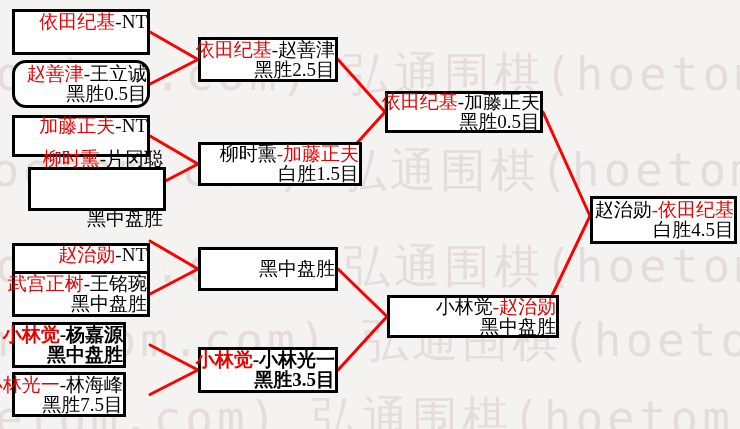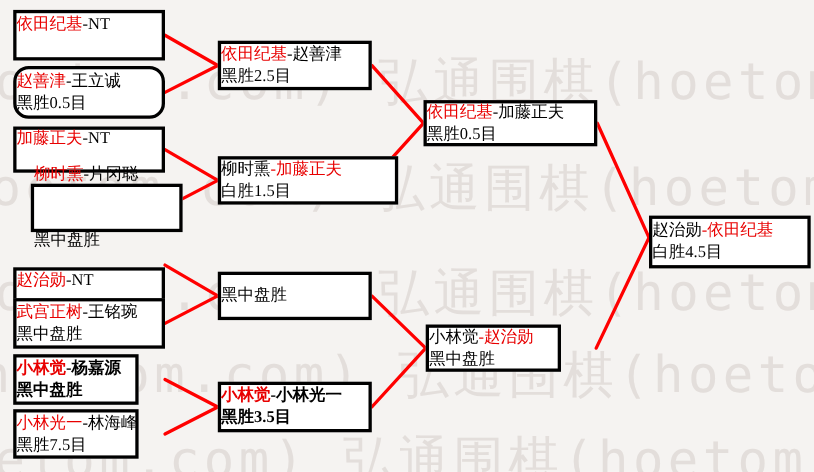--- a/index.html
+++ b/index.html
@@ -14,22 +14,22 @@
     font-size:46px;letter-spacing:4px;
     color:var(--wm,#e3dedb);
     user-select:none;
   }
   #links{position:absolute;left:0;top:0;width:740px;height:429px;}
   #links line{stroke:var(--connector,#ff0000);stroke-width:3;stroke-linecap:round;}
   .box{
     position:absolute;box-sizing:border-box;
     background:var(--box-bg,#ffffff);
     border:3px solid var(--border,#000000);
-    display:flex;flex-direction:column;align-items:flex-start;justify-content:center;
-    font-size:15px;line-height:20px;color:var(--text,#000000);
+    display:flex;flex-direction:column;align-items:flex-end;justify-content:center;
+    font-size:19px;line-height:20px;color:var(--text,#000000);
     text-align:center;
   }
   .line1{white-space:nowrap;}
   .line2{min-height:20px;white-space:nowrap;}
   .win{color:var(--winner,#e80000);}
 </style>
 </head>
 <body>
 
 <div id="stage">
@@ -101,21 +101,21 @@
         <div class="line2">黑中盘胜</div>
       </div>
       <div class="box" style="left: 198px; top: 347px; width: 140px; height: 46px; font-weight: bold;">
         <div class="line1"><span></span><span class="win">小林觉</span><span>-小林光一</span></div>
         <div class="line2">黑胜3.5目</div>
       </div>
       <div class="box" style="left: 385px; top: 91px; width: 158px; height: 42px;">
         <div class="line1"><span></span><span class="win">依田纪基</span><span>-加藤正夫</span></div>
         <div class="line2">黑胜0.5目</div>
       </div>
-      <div class="box" style="left: 387px; top: 295px; width: 123px; height: 43px;">
+      <div class="box" style="left: 387px; top: 295px; width: 172px; height: 43px;">
         <div class="line1"><span>小林觉</span><span class="win">-赵治勋</span><span></span></div>
         <div class="line2">黑中盘胜</div>
       </div>
       <div class="box" style="left: 590px; top: 196px; width: 147px; height: 48px;">
         <div class="line1"><span>赵治勋</span><span class="win">-依田纪基</span><span></span></div>
         <div class="line2">白胜4.5目</div>
       </div>
     </div>
 </div>
 

